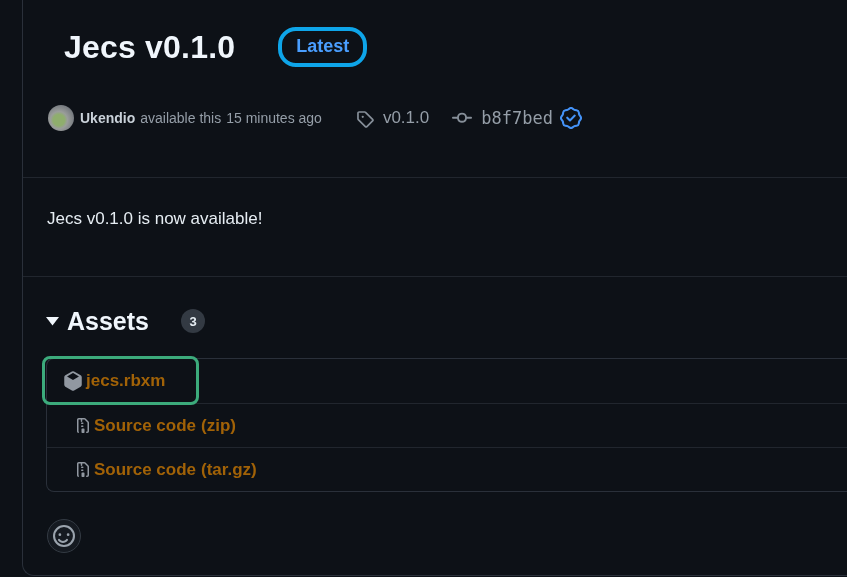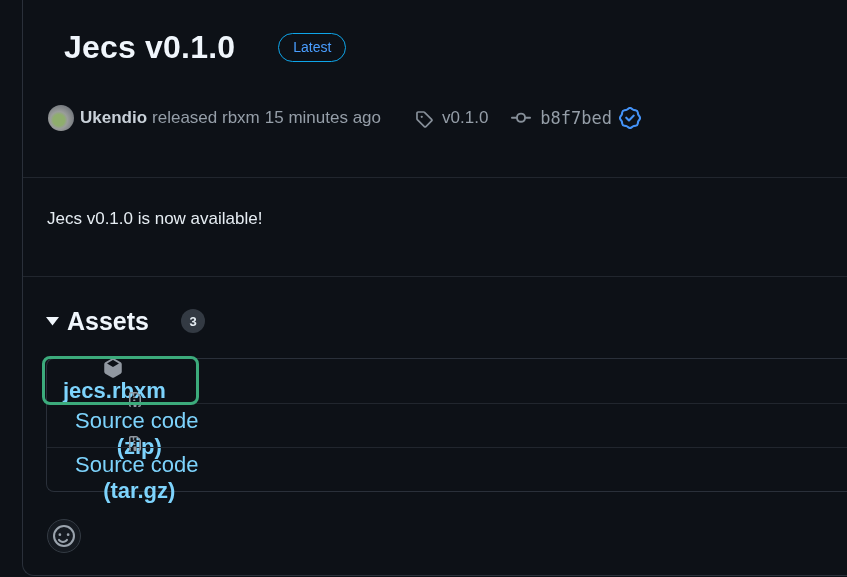--- a/index.html
+++ b/index.html
@@ -30,35 +30,35 @@
     margin: 16px;
     font-size: 32px;
     font-weight: 700;
     color: #f0f6fc;
     line-height: 42px;
     letter-spacing: 0.2px;
   }
   .latest-badge {
     margin-left: 27px;
     padding: 5px 14px 6px 14px;
-    border: 1px solid #0ea5e9;
+    border: 4px solid #0ea5e9;
     border-radius: 18px;
     color: #4a9eff;
-    font-weight: 400;
-    font-size: 14px;
+    font-weight: 700;
+    font-size: 18px;
     background: transparent;
     cursor: pointer;
   }
   .meta-row { margin-top: 37px; display: flex; align-items: center; }
   .avatar {
     width: 26px; height: 26px; border-radius: 50%;
     background: radial-gradient(circle at 42% 58%, #8fae6d 0 26%, #9a9d9b 40%, #72777d 75%, #5d6269 100%);
     flex: 0 0 26px;
   }
-  .author-line { margin-left: 6px; display: flex; align-items: flex-end; font-size: 17px; color: #959ea8; }
+  .author-line { margin-left: 6px; display: flex; align-items: flex-end; font-size: 14px; color: #959ea8; }
   .author-name { font-weight: 700; color: #c9d1d9; margin-right: 5px; text-decoration: none; }
   .released-text { margin-right: 5px; }
   .meta-group { display: flex; align-items: center; color: #959ea8; font-size: 17px; }
   .meta-tag { margin-left: 34px; align-items: flex-end; }
   .meta-commit { margin-left: 23px; }
   .meta-icon { color: #868f99; display: inline-flex; margin-right: 9px; }
   .commit-sha {
     font-family: "DejaVu Sans Mono", monospace;
     font-size: 17px;
     color: #959ea8;
@@ -98,25 +98,25 @@
   .asset-row {
     position: relative;
     height: 44px;
     display: flex; align-items: center;
   }
   .asset-row + .asset-row { border-top: 1px solid #21262e; }
   .asset-row.row-pkg { padding-left: 16px; }
   .asset-row.row-zip { padding-left: 28px; }
   .asset-link {
     display: flex; align-items: center;
-    color: #7dd3fc; font-size: 22px; text-decoration: none; cursor: pointer; flex-direction: column;
+    color: #a16207; font-size: 17px; text-decoration: none; cursor: pointer;
   }
   .asset-icon { display: inline-flex; color: #9198a1; margin-right: 3px; }
   .asset-name-semi { font-weight: 600; }
-  .asset-name-bold { font-weight: 400; text-align: center; }
+  .asset-name-bold { font-weight: 700; text-align: center; }
   .asset-suffix { font-weight: 700; margin-left: 5px; }
   .focus-ring {
     position: absolute;
     left: -5px; top: -3px;
     width: 157px; height: 49px;
     border: 3px solid #3cab7c;
     border-radius: 8px;
     pointer-events: none;
     z-index: 2;
   }
@@ -140,21 +140,21 @@
 
   <div class="header-sec">
     <div class="title-row">
       <h1 class="release-title">Jecs v0.1.0</h1>
       <button class="latest-badge">Latest</button>
     </div>
     <div class="meta-row">
       <span class="avatar"></span>
       <span class="author-line">
         <a class="author-name" href="#">Ukendio</a>
-        <span class="released-text">released rbxm</span>
+        <span class="released-text">available this</span>
         <span>15 minutes ago</span>
       </span>
       <span class="meta-group meta-tag">
         <span class="meta-icon">
           <svg width="18" height="18" viewBox="0 0 16 16" fill="currentColor">
               <path d="M1 7.775V2.75C1 1.784 1.784 1 2.75 1h5.025c.464 0 .91.184 1.238.513l6.25 6.25a1.75 1.75 0 0 1 0 2.474l-5.026 5.026a1.75 1.75 0 0 1-2.474 0l-6.25-6.25A1.752 1.752 0 0 1 1 7.775Zm1.5 0c0 .066.026.13.073.177l6.25 6.25a.25.25 0 0 0 .354 0l5.025-5.025a.25.25 0 0 0 0-.354l-6.25-6.25a.25.25 0 0 0-.177-.073H2.75a.25.25 0 0 0-.25.25ZM6 5a1 1 0 1 1 0 2 1 1 0 0 1 0-2Z"></path>
             </svg>
         </span>
         <span>v0.1.0</span>
       </span>

